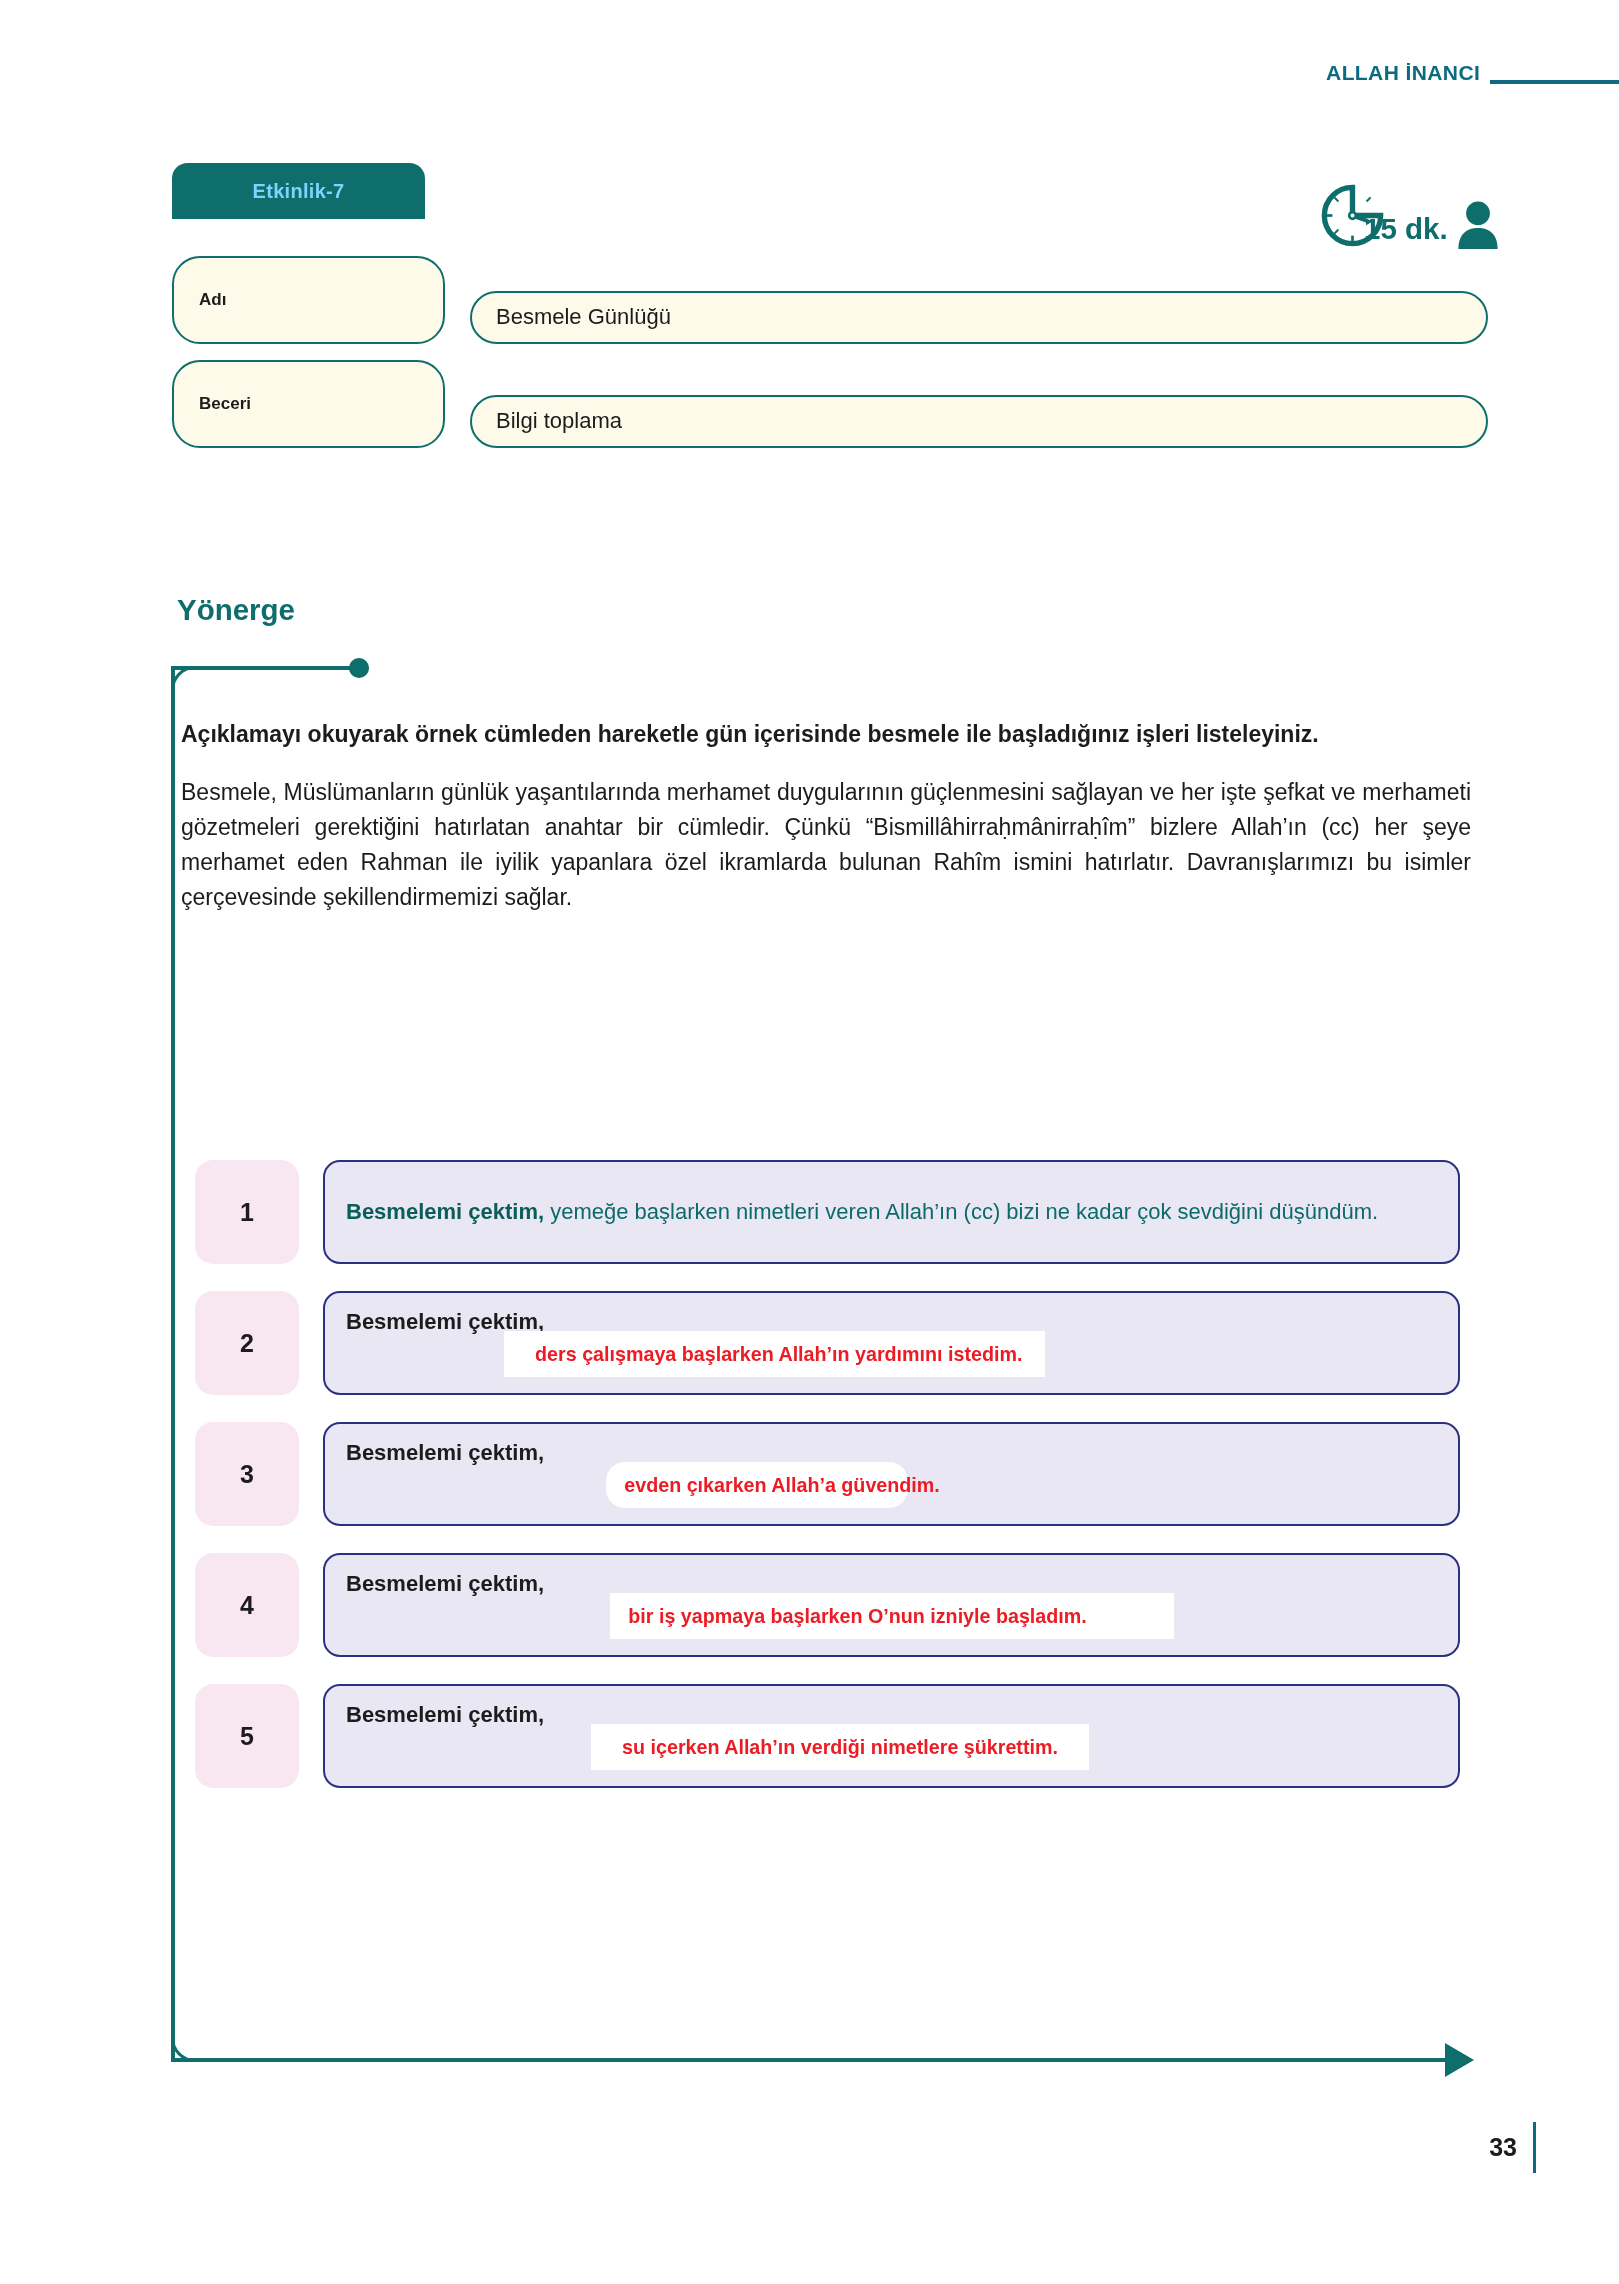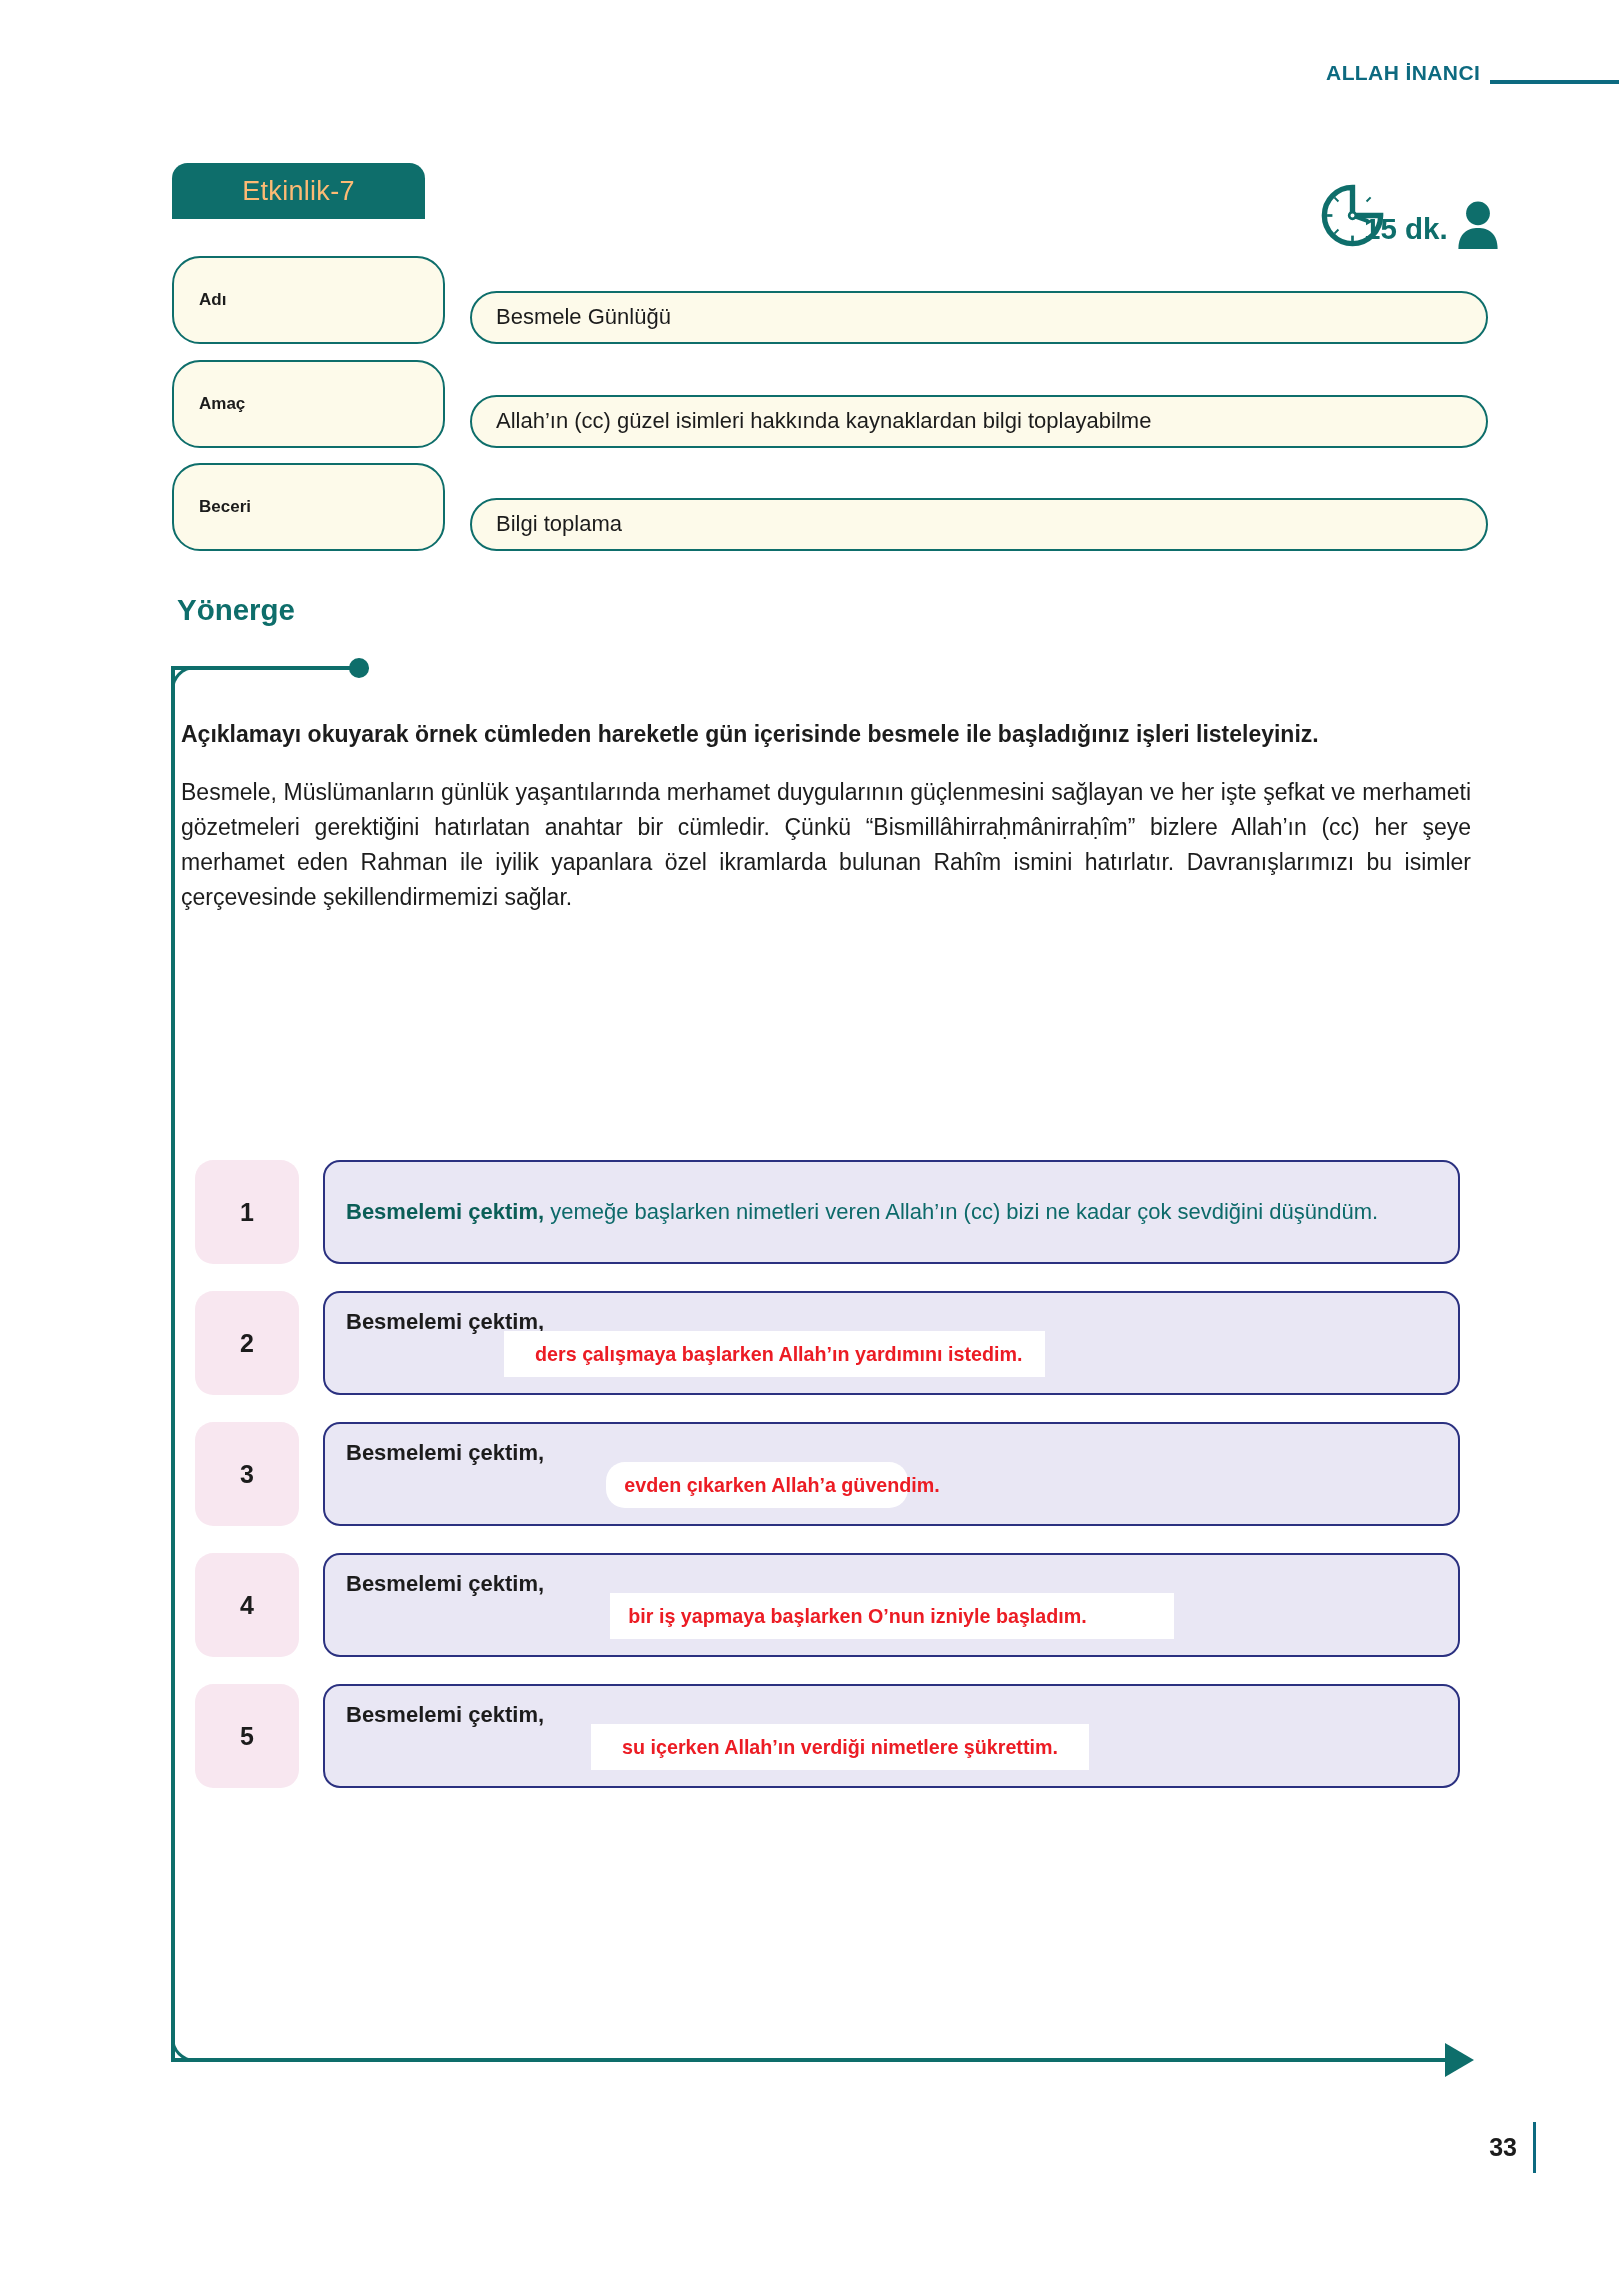--- a/index.html
+++ b/index.html
@@ -51,23 +51,23 @@
     top: 163px;
     width: 253px;
     height: 56px;
     background: #0e6e6b;
     border-radius: 15.5px 15.5px 0 0;
     display: flex;
     align-items: center;
     justify-content: center;
   }
   .badge-label {
-    color: #fdba74;
-    font-size: 27px;
-    font-weight: normal;
+    color: #7dd3fc;
+    font-size: 20px;
+    font-weight: bold;
     letter-spacing: 0.3px;
   }
 
   
   .meta {
     position: absolute;
     right: 120px;
     top: 172px;
     display: flex;
     align-items: flex-end;
@@ -363,28 +363,20 @@
 
     <div class="info-row">
       <div class="info-label">
         <span>Adı</span>
       </div>
       <div class="info-value">
         <span>Besmele Günlüğü</span>
       </div>
     </div>
 
-    <div class="info-row">
-      <div class="info-label">
-        <span>Amaç</span>
-      </div>
-      <div class="info-value">
-        <span>Allah’ın (cc) güzel isimleri hakkında kaynaklardan bilgi toplayabilme</span>
-      </div>
-    </div>
 
     <div class="info-row">
       <div class="info-label">
         <span>Beceri</span>
       </div>
       <div class="info-value">
         <span>Bilgi toplama</span>
       </div>
     </div>
 

